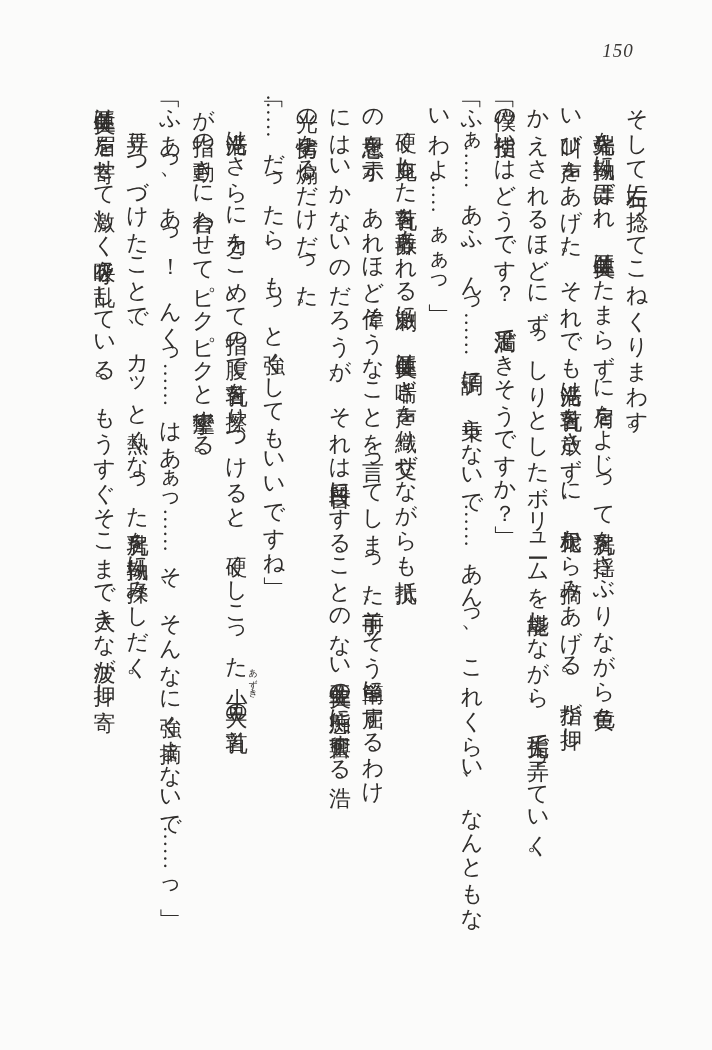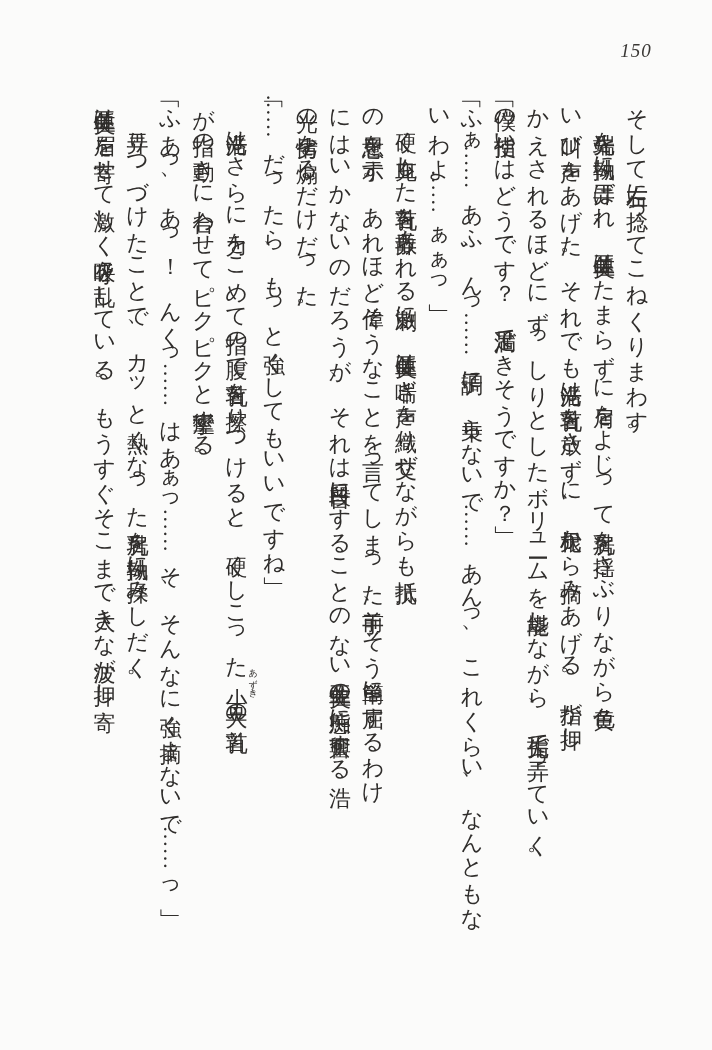--- a/index.html
+++ b/index.html
@@ -10,21 +10,21 @@
     position: relative;
     width: 712px;
     height: 1050px;
     background: #fbfbfa;
     overflow: hidden;
     font-family: "Liberation Serif", "DejaVu Serif", serif;
   }
   .page-number {
     position: absolute;
     top: 40px;
-    left: 616px;
+    left: 598px;
     width: 40px;
     text-align: center;
     font-size: 19px;
     font-style: italic;
     letter-spacing: 1px;
     color: #3a3835;
   }
   .text-block {
     position: absolute;
     top: 94px;

